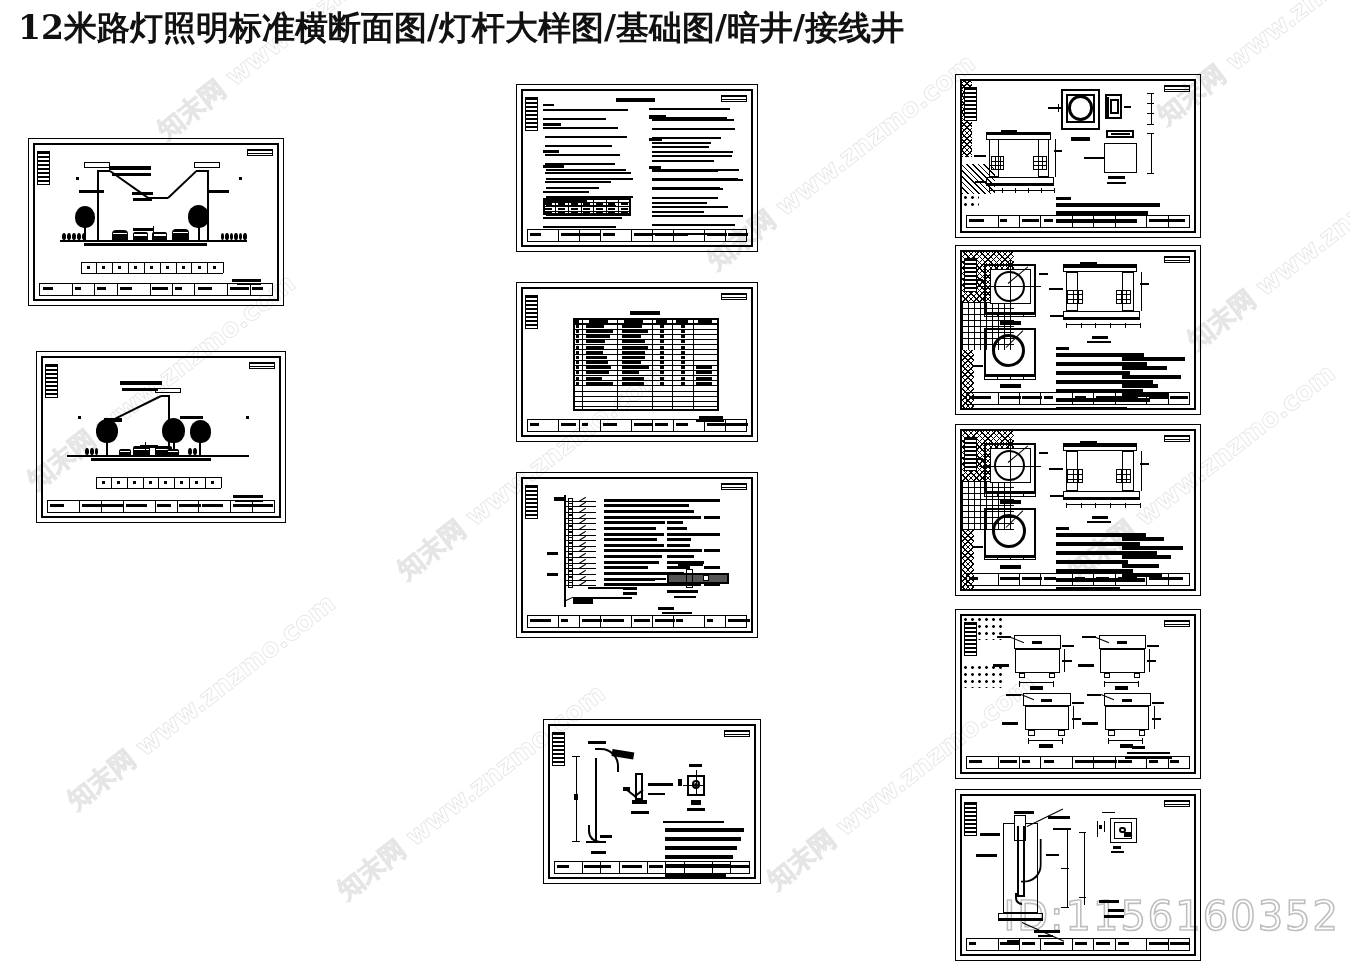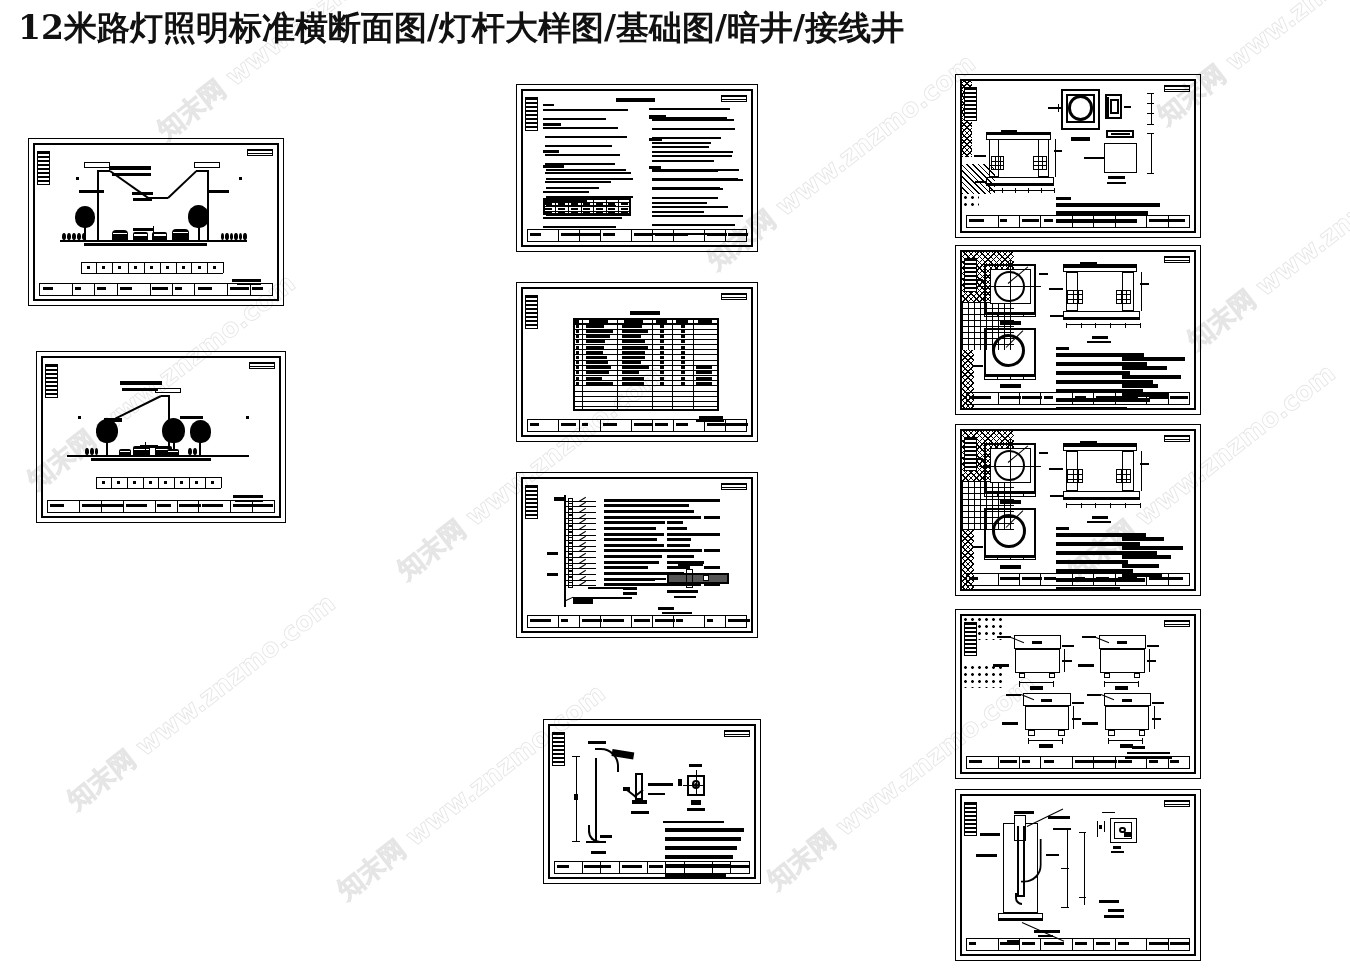--- a/index.html
+++ b/index.html
@@ -1278,14 +1278,15 @@
       <div class="wm" style="left: 20px; top: 470px; transform: rotate(-38deg);">知末网 www.znzmo.com</div>
       <div class="wm" style="left: 390px; top: 560px; transform: rotate(-38deg);">知末网 www.znzmo.com</div>
       <div class="wm" style="left: 700px; top: 250px; transform: rotate(-38deg);">知末网 www.znzmo.com</div>
       <div class="wm" style="left: 1060px; top: 560px; transform: rotate(-38deg);">知末网 www.znzmo.com</div>
       <div class="wm" style="left: 330px; top: 880px; transform: rotate(-38deg);">知末网 www.znzmo.com</div>
       <div class="wm" style="left: 760px; top: 870px; transform: rotate(-38deg);">知末网 www.znzmo.com</div>
       <div class="wm" style="left: 1180px; top: 330px; transform: rotate(-38deg);">知末网 www.znzmo.com</div>
       <div class="wm" style="left: 60px; top: 790px; transform: rotate(-38deg);">知末网 www.znzmo.com</div>
     </div>
 
+  <div class="znmo-id">ID:1156160352</div>
 
 </div>
 
 </body></html>

